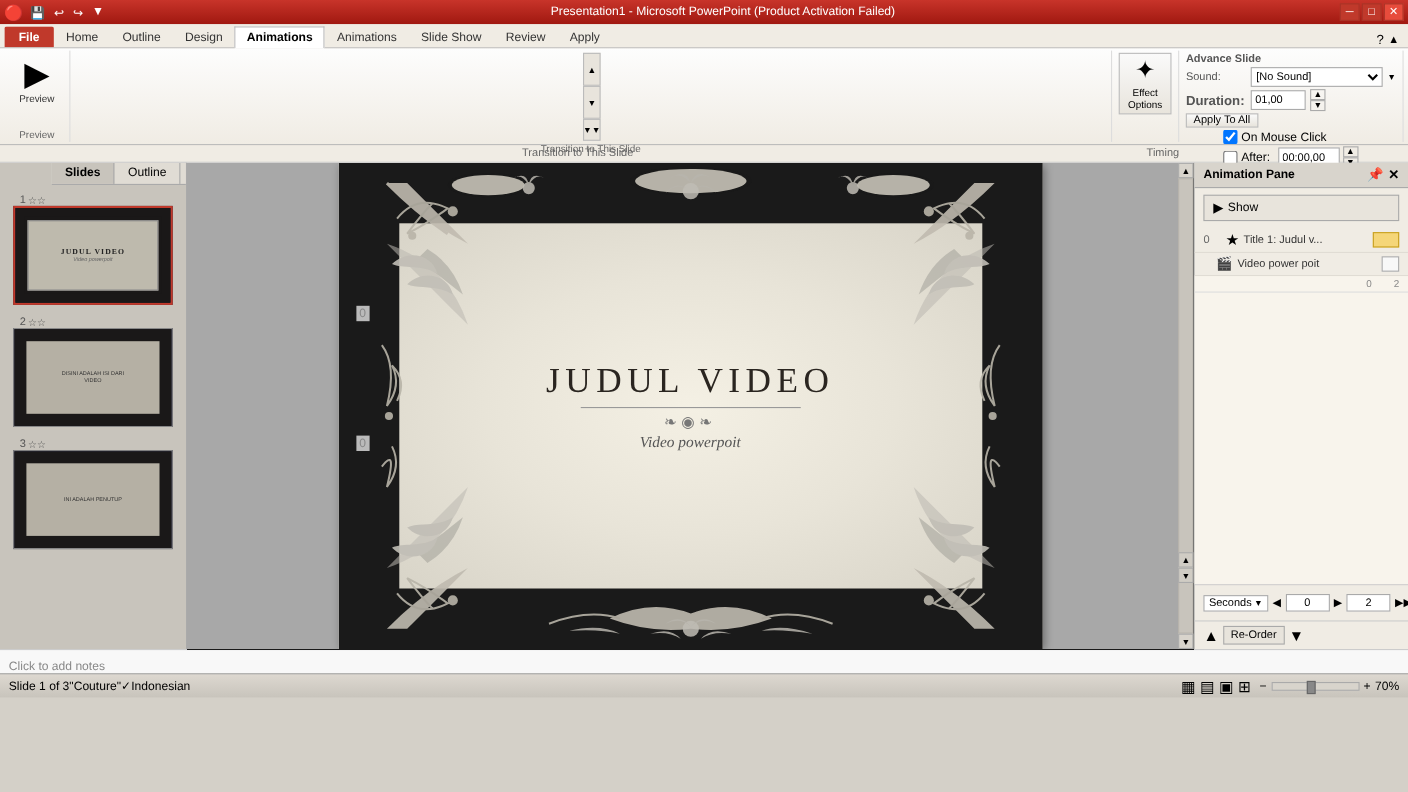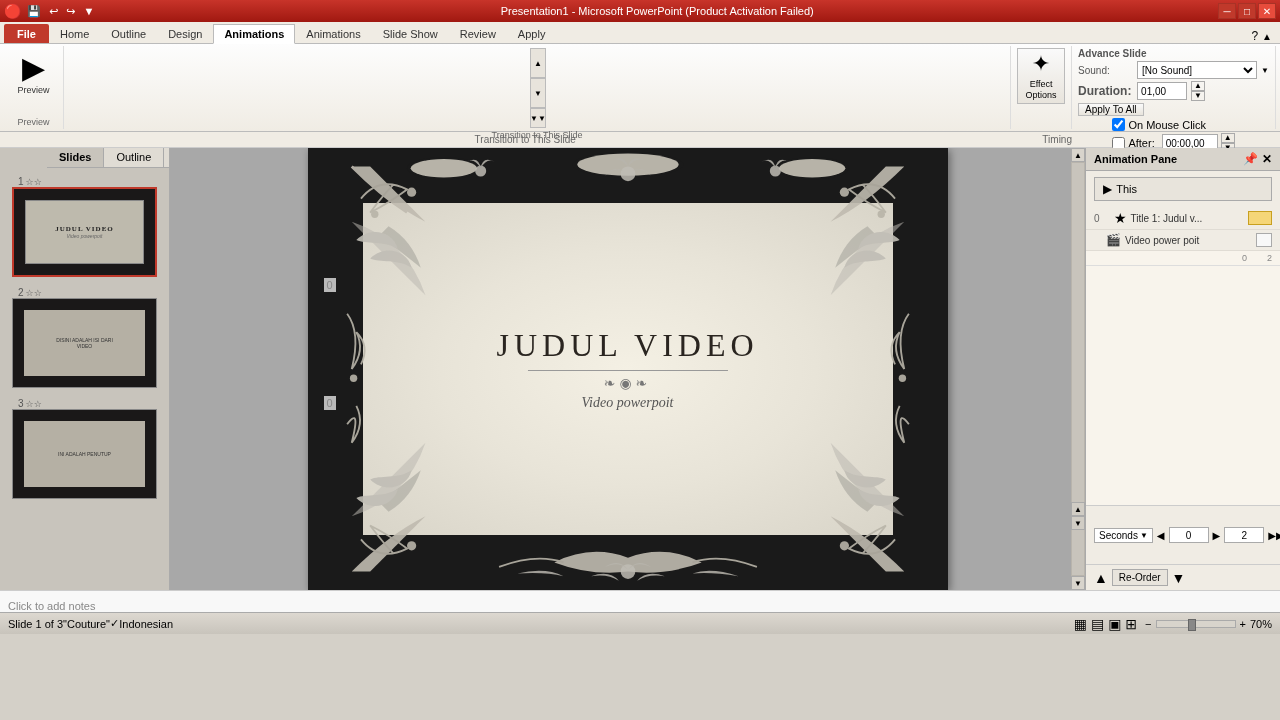--- a/index.html
+++ b/index.html
@@ -439,21 +439,21 @@
       padding: 2px 6px;
       font-size: 10px;
       cursor: pointer;
     }
 
     
     .anim-bottom-row {
       display: flex;
       align-items: center;
       gap: 4px;
-      padding: 21px 8px;
+      padding: 8px 8px;
       border-top: 1px solid #ccc;
       font-size: 10px;
     }
     .sec-dropdown {
       display: flex;
       align-items: center;
       gap: 2px;
       border: 1px solid #aaa;
       background: white;
       padding: 1px 4px;
@@ -783,21 +783,21 @@
     <div id="anim-pane-header">
       <span>Animation Pane</span>
       <div style="display:flex; gap:4px;">
         <span style="cursor:pointer; font-size:12px;">📌</span>
         <span style="cursor:pointer; font-size:12px;">✕</span>
       </div>
     </div>
 
     <div class="anim-play-btn">
       <span style="font-size:12px;">▶</span>
-      <span>This</span>
+      <span>Show</span>
     </div>
 
     <div class="anim-item">
       <span class="anim-num">0</span>
       <span class="anim-icon">★</span>
       <span class="anim-label">Title 1: Judul v...</span>
       <div class="anim-badge" style="background:#f5d678; width:24px; height:14px; border:1px solid #c8a020;"></div>
     </div>
 
     <div class="anim-item" style="padding-left:20px;">

